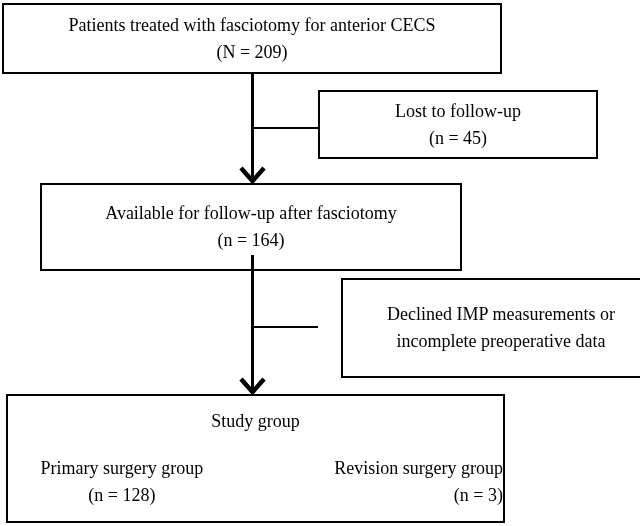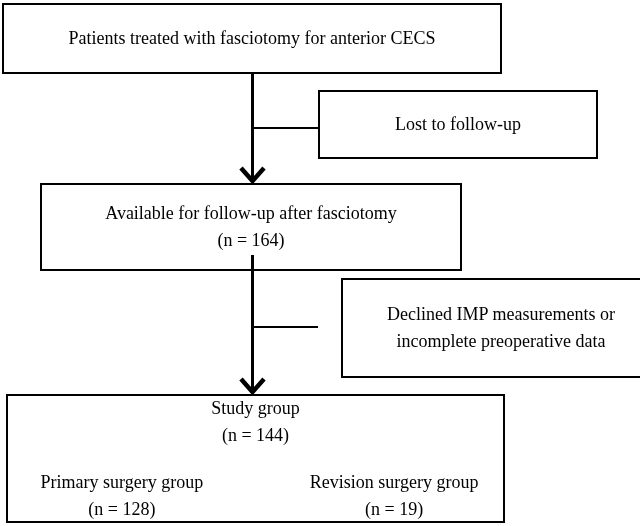--- a/index.html
+++ b/index.html
@@ -37,21 +37,21 @@
   #box-declined  { left: 318px; top: 278px; width: 320px; height: 100px; margin-left: 23px; }
   #box-study     { left: 6px;   top: 394px; width: 499px; height: 129px; }
 
   .subrow {
     display: flex;
     justify-content: space-between;
     width: 100%;
     margin-top: 20px;
   }
   .subcol-left  { width: 46%; }
-  .subcol-right { width: 44%; }
+  .subcol-right { width: 44%; text-align: right; }
   .subcol-left .line, .subcol-right .line { white-space: nowrap; }
 
   .connector {
     position: absolute;
     left: 251px;
     width: 67px;
     height: 2px;
     background: #000000;
   }
   #connector-lost     { top: 127px; }
@@ -66,33 +66,35 @@
   #arrow-to-study     { top: 255px; height: 139px; }
   .arrow svg { display: block; }
 </style>
 </head>
 <body>
 
 <div class="canvas">
 
   <div class="box" id="box-patients">
     <div class="line">Patients treated with fasciotomy for anterior CECS</div>
+    <div class="line">(N = 209)</div>
   </div>
 
   <div class="arrow" id="arrow-to-available">
     <svg width="29" height="110" viewBox="0 0 29 110" xmlns="http://www.w3.org/2000/svg">
       <line x1="14.5" y1="0" x2="14.5" y2="106" stroke="#000000" stroke-width="3"></line>
       <path d="M 3 95 L 14.5 108 L 26 95" fill="none" stroke="#000000" stroke-width="4.5" stroke-linejoin="miter"></path>
     </svg>
   </div>
 
   <div class="connector" id="connector-lost"></div>
 
   <div class="box" id="box-lost">
     <div class="line">Lost to follow-up</div>
+    <div class="line">(n = 45)</div>
   </div>
 
   <div class="box" id="box-available">
     <div class="line">Available for follow-up after fasciotomy</div>
     <div class="line">(n = 164)</div>
   </div>
 
   <div class="arrow" id="arrow-to-study">
     <svg width="29" height="139" viewBox="0 0 29 139" xmlns="http://www.w3.org/2000/svg">
       <line x1="14.5" y1="0" x2="14.5" y2="135" stroke="#000000" stroke-width="3"></line>
@@ -102,26 +104,25 @@
 
   <div class="connector" id="connector-declined"></div>
 
   <div class="box" id="box-declined">
     <div class="line">Declined IMP measurements or</div>
     <div class="line">incomplete preoperative data</div>
   </div>
 
   <div class="box" id="box-study">
     <div class="line">Study group</div>
-    <div class="line">(n = 144)</div>
     <div class="subrow">
       <div class="subcol-left">
         <div class="line">Primary surgery group</div>
         <div class="line">(n = 128)</div>
       </div>
       <div class="subcol-right">
         <div class="line">Revision surgery group</div>
-        <div class="line">(n = 19)</div>
+        <div class="line">(n = 3)</div>
       </div>
     </div>
   </div>
 
 </div>
 
 </body></html>

